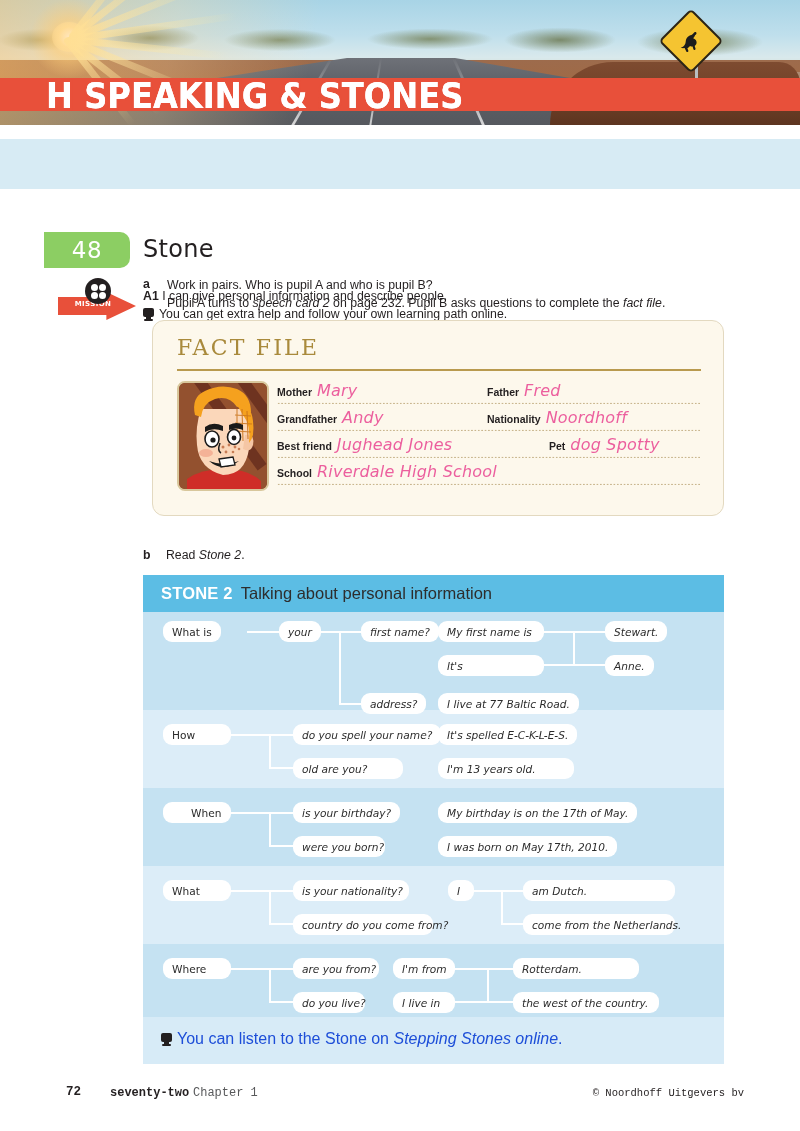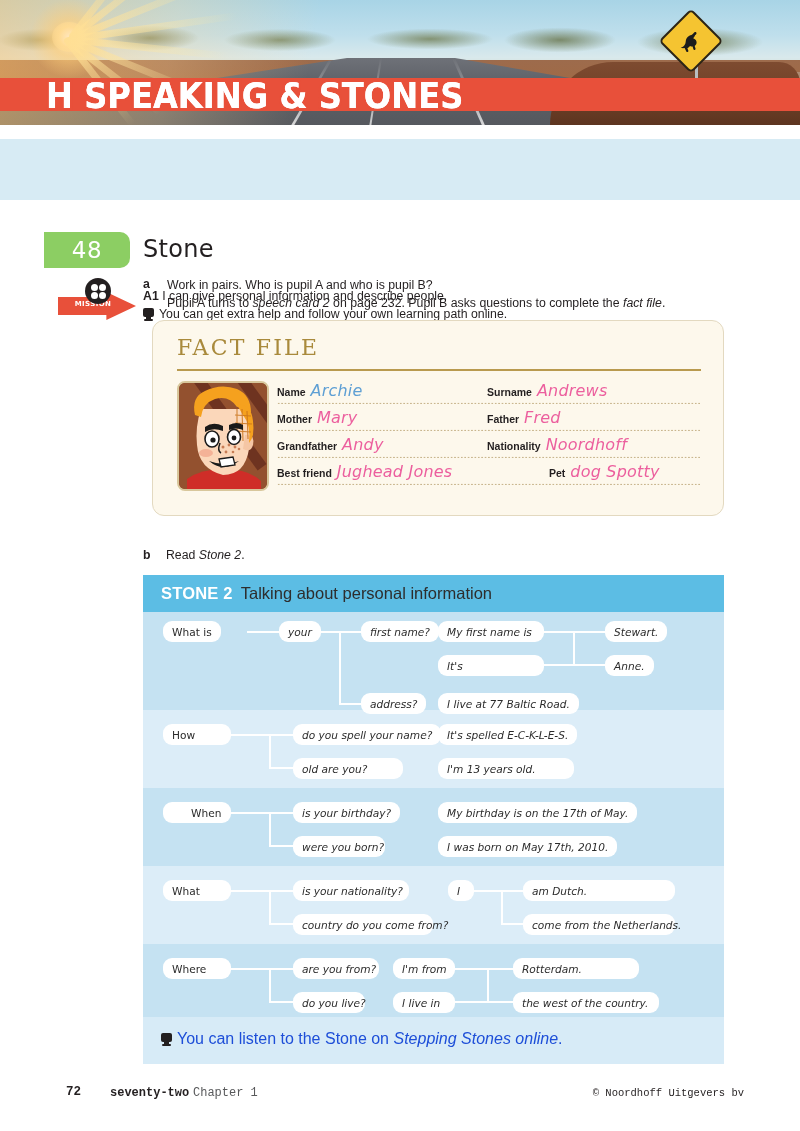--- a/index.html
+++ b/index.html
@@ -112,21 +112,21 @@
   .title-over{
     position:absolute;left:46px;top:74px;height:44px;
     font-family:"DejaVu Sans", sans-serif;
     font-weight:700;font-size:35px;color:#ffffff;
     text-transform:uppercase;transform:scaleX(.92);transform-origin:left center;
     white-space:nowrap;line-height:44px;pointer-events:none;
   }
 
   
   .mission{
-    position:absolute;left:0;top:139px;width:800px;height:61px;
+    position:absolute;left:0;top:139px;width:800px;height:50px;
     background:#d7ebf4;
   }
   .mission-arrow{
     position:absolute;left:58px;top:153px;width:78px;height:28px;
   }
   .mission-arrow .shape{
     position:absolute;inset:0;background:#e8503a;
     clip-path:polygon(0% 18%, 62% 18%, 62% 0%, 100% 50%, 62% 100%, 62% 82%, 0% 82%);
   }
   .mission-arrow .mlabel{
@@ -394,31 +394,20 @@
         <ellipse cx="27" cy="70" rx="7" ry="4" fill="#f2a98f" opacity=".8"></ellipse>
 
         <path d="M41 60 Q38 68 42 70" stroke="#1a1a1a" stroke-width="1.5" fill="none"></path>
 
         <path d="M30 78 Q44 90 60 78 Q46 84 30 78 Z" fill="#1a1a1a"></path>
         <path d="M40 76 L54 74 L56 82 L42 84 Z" fill="#ffffff" stroke="#1a1a1a" stroke-width="1.3"></path>
       </svg>
     </div>
 
     <div class="ff-fields">
-      <div class="ff-row">
-        <div class="ff-cell left">
-          <span class="ff-k">Name</span>
-          <span class="ff-v blue">Archie</span>
-        </div>
-        <div class="ff-cell right">
-          <span class="ff-k">Surname</span>
-          <span class="ff-v">Andrews</span>
-        </div>
-        <div class="dots"></div>
-      </div>
 
       <div class="ff-row">
         <div class="ff-cell left">
           <span class="ff-k">Mother</span>
           <span class="ff-v">Mary</span>
         </div>
         <div class="ff-cell right">
           <span class="ff-k">Father</span>
           <span class="ff-v">Fred</span>
         </div>
@@ -442,20 +431,27 @@
           <span class="ff-k">Best friend</span>
           <span class="ff-v">Jughead Jones</span>
         </div>
         <div class="ff-cell" style="left:272px;">
           <span class="ff-k">Pet</span>
           <span class="ff-v">dog Spotty</span>
         </div>
         <div class="dots"></div>
       </div>
 
+      <div class="ff-row">
+        <div class="ff-cell wide">
+          <span class="ff-k">School</span>
+          <span class="ff-v">Riverdale High School</span>
+        </div>
+        <div class="dots"></div>
+      </div>
     </div>
   </div>
 
   <div class="task-b">
     <span class="task-lbl" style="position:static;">b</span>
     <span style="margin-left:11px;font-size:12.3px;"><span>Read </span><em>Stone 2</em><span>.</span></span>
   </div>
 
   <div class="stonebox">
     <div class="stone-head">

